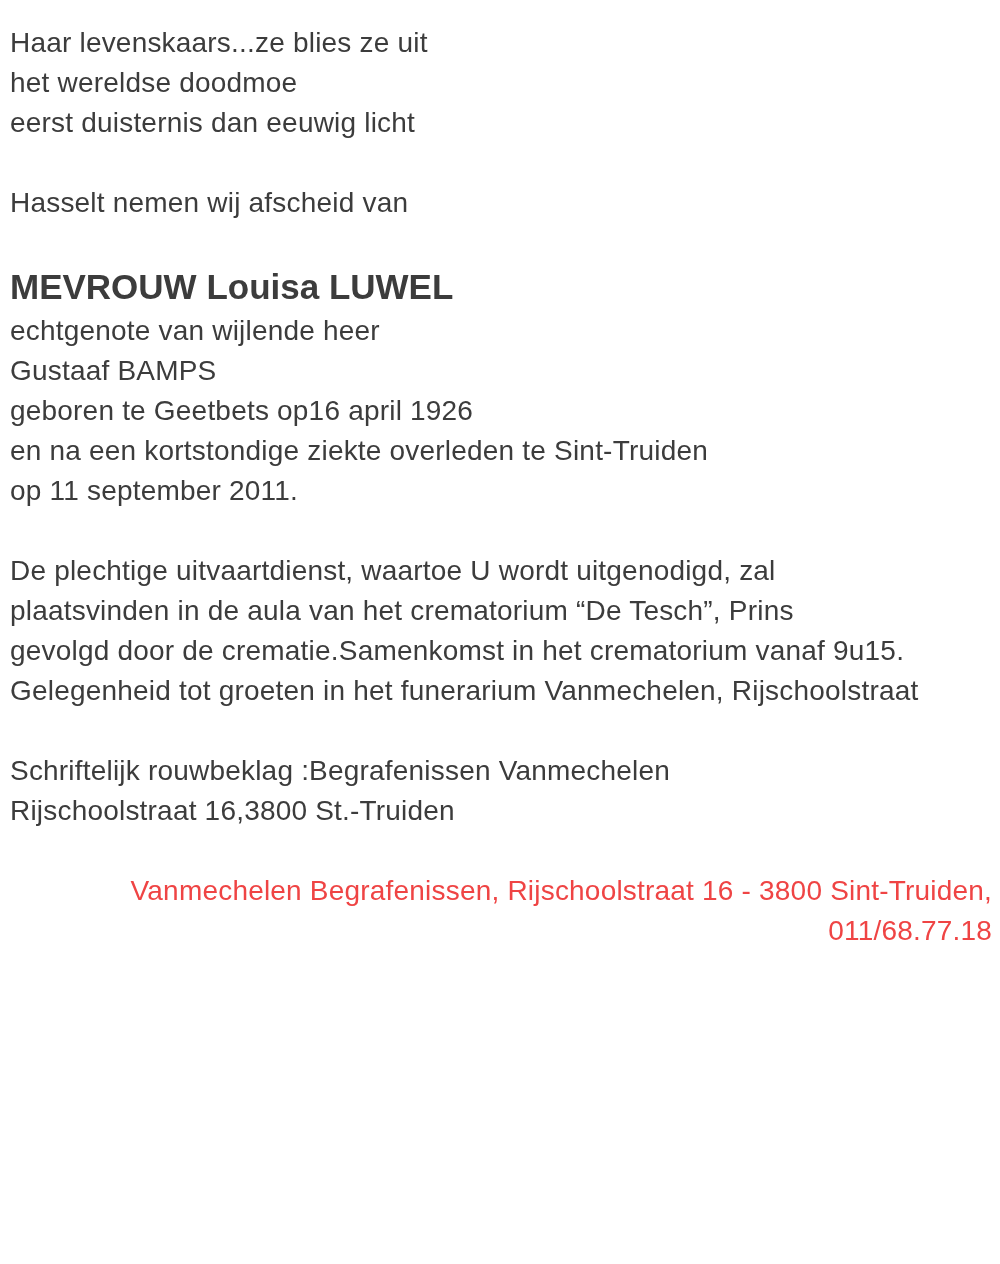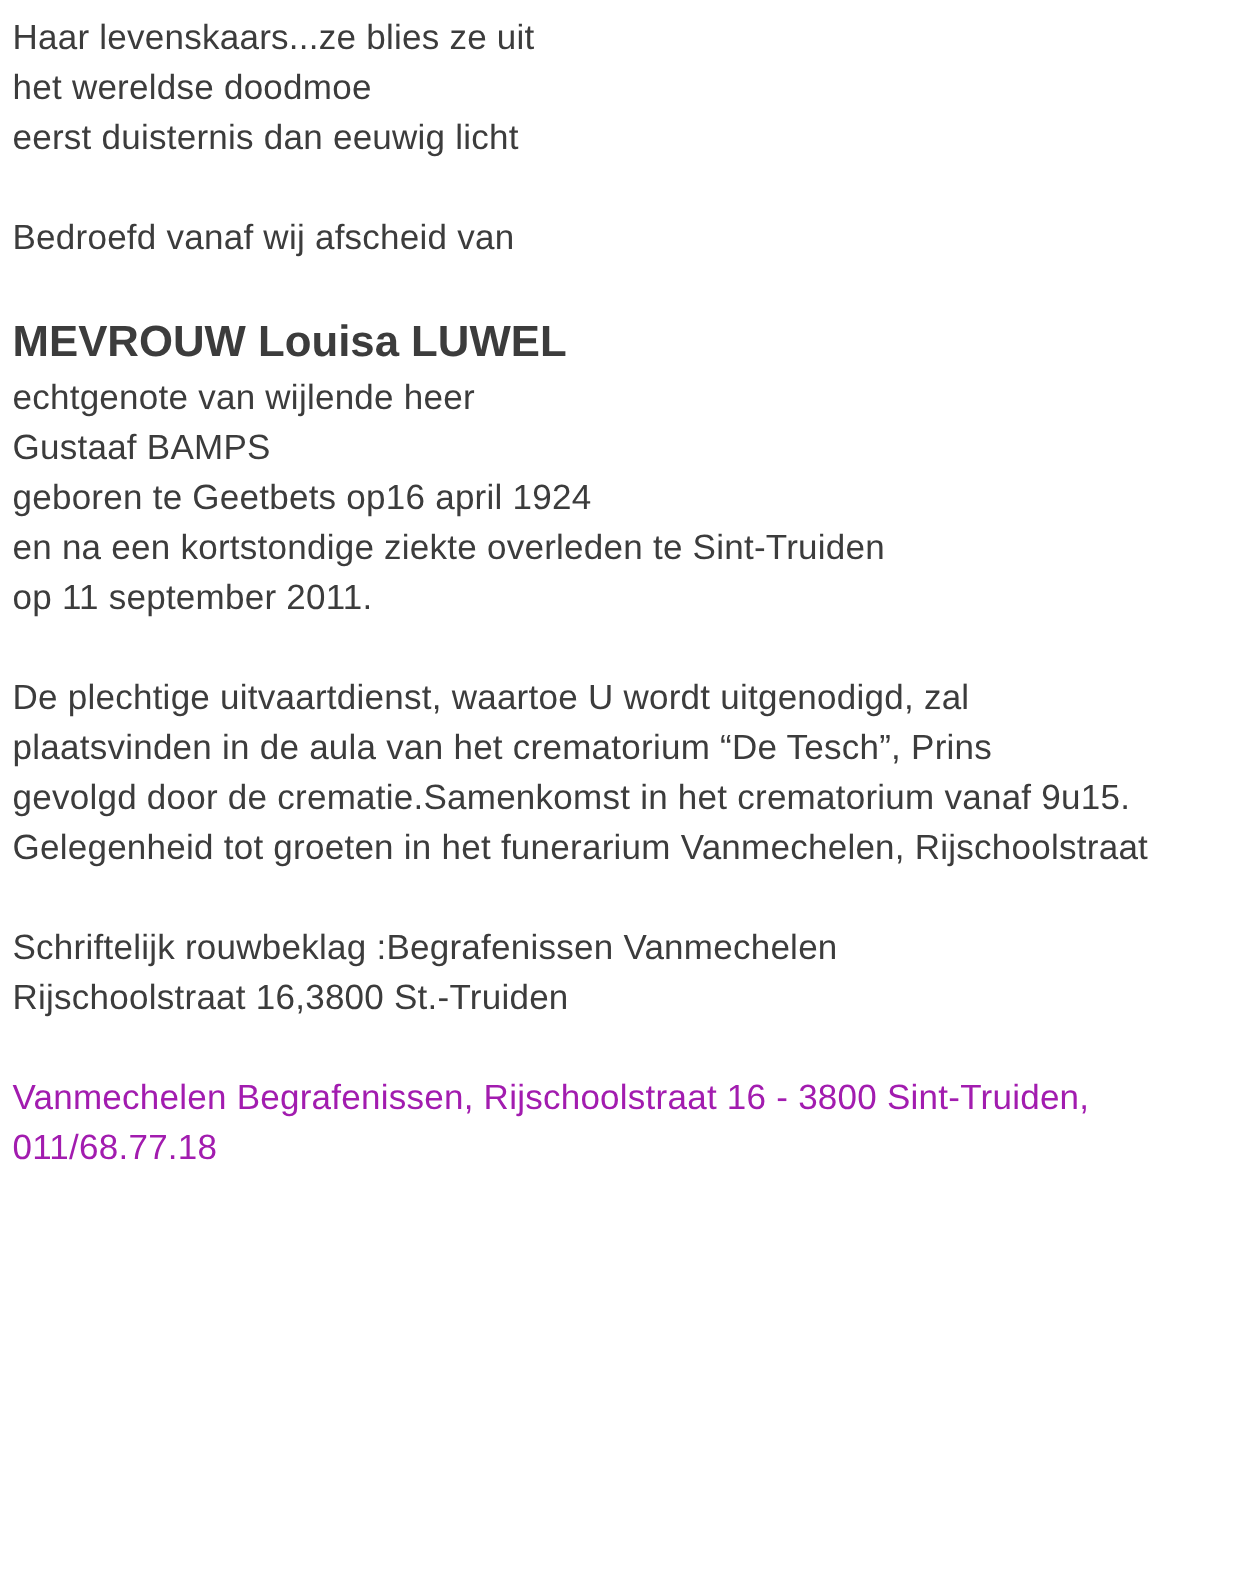--- a/index.html
+++ b/index.html
@@ -4,21 +4,21 @@
 <style>
   * { margin: 0; padding: 0; box-sizing: border-box; }
   html, body {
     width: 1000px;
     background: #ffffff;
     font-family: "Liberation Sans", sans-serif;
   }
   .doc {
     width: 1000px;
     height: 1264px;
-    padding: 10px 8px 0 10px;
+    padding: 23px 8px 0 10px;
     overflow: hidden;
     color: #3c3c3c;
     border-radius: 15px;
   }
   .block {
     margin-bottom: 40px;
   }
   .line {
     font-size: 28px;
     line-height: 40px;
@@ -26,51 +26,52 @@
     letter-spacing: 0.2px;
   }
   .name-heading .line {
     font-size: 35px;
     font-weight: bold;
     line-height: 48px;
     letter-spacing: 0px;
   }
   .heading-group { }
   .footer .line {
-    color: #a21caf;
+    color: #ef4444;
+    text-align: right;
   }
   .footer { margin-bottom: 0; }
 </style>
 </head>
 <body>
 
 <div class="doc">
 
   <div class="block">
     <div class="line">Haar levenskaars...ze blies ze uit</div>
     <div class="line">het wereldse doodmoe</div>
     <div class="line">eerst duisternis dan eeuwig licht</div>
   </div>
 
   <div class="block">
-    <div class="line">Bedroefd vanaf wij afscheid van</div>
+    <div class="line">Hasselt nemen wij afscheid van</div>
   </div>
 
   <div class="heading-group">
     <div class="name-heading">
       <div class="line">MEVROUW Louisa LUWEL</div>
     </div>
     <div>
       <div class="line">echtgenote van wijlende heer</div>
       <div class="line">Gustaaf BAMPS</div>
     </div>
   </div>
 
   <div class="block">
-    <div class="line">geboren te Geetbets op16 april 1924</div>
+    <div class="line">geboren te Geetbets op16 april 1926</div>
     <div class="line">en na een kortstondige ziekte overleden te Sint-Truiden</div>
     <div class="line">op 11 september 2011.</div>
   </div>
 
   <div class="block">
     <div class="line">De plechtige uitvaartdienst, waartoe U wordt uitgenodigd, zal</div>
     <div class="line">plaatsvinden in de aula van het crematorium “De Tesch”, Prins</div>
     <div class="line">gevolgd door de crematie.Samenkomst in het crematorium vanaf 9u15.</div>
     <div class="line">Gelegenheid tot groeten in het funerarium Vanmechelen, Rijschoolstraat</div>
   </div>

